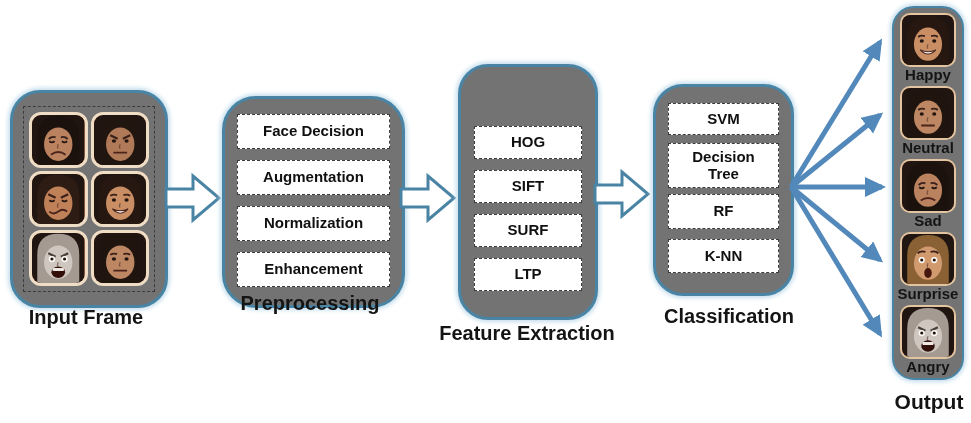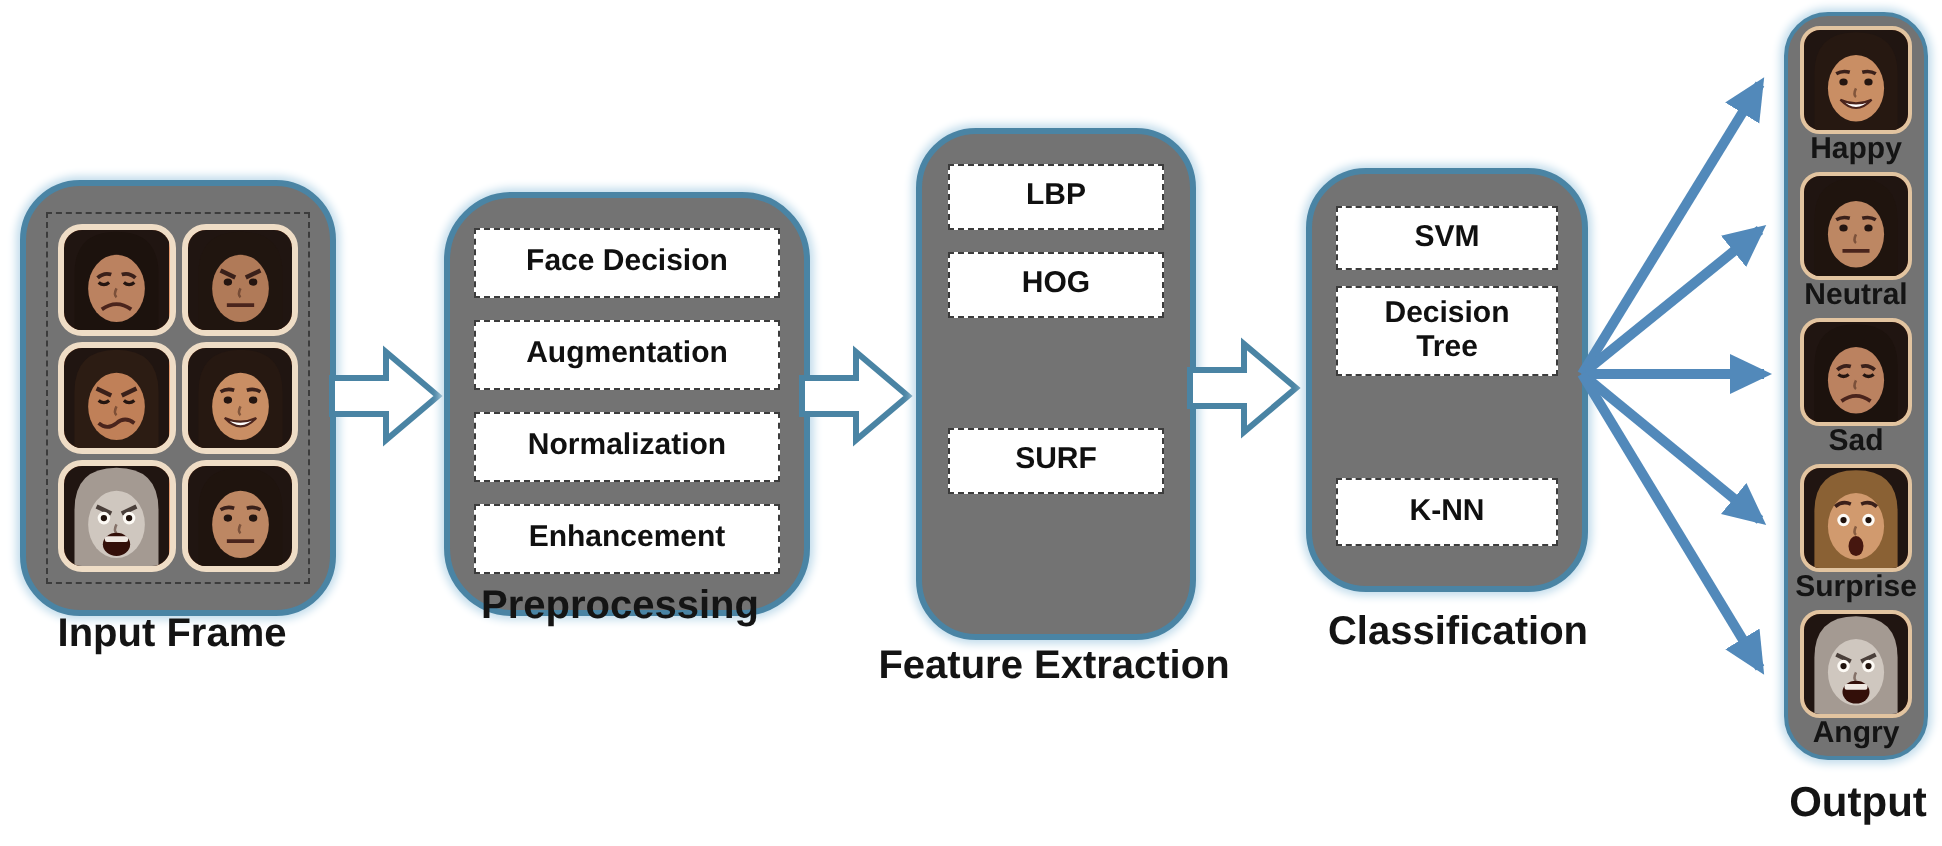--- a/index.html
+++ b/index.html
@@ -152,33 +152,35 @@
     <div class="dash-item" style="left:12px;right:12px;top:107px;height:33px;">Normalization</div>
     <div class="dash-item" style="left:12px;right:12px;top:153px;height:33px;">Enhancement</div>
   </div>
   <div class="stage-label" style="left:310px;top:292px;">Preprocessing</div>
 
   <svg class="flow-arrow" style="left:399px;top:172px;" width="58" height="52" viewBox="0 0 58 52">
     <polygon points="2,17 29,17 29,4 55,26 29,48 29,35 2,35" fill="#ffffff" stroke="#4a84a4" stroke-width="3"></polygon>
   </svg>
 
   <div class="stage-box" style="left:458px;top:64px;width:134px;height:250px;border-radius:30px;">
-    <div class="dash-item" style="left:13px;right:13px;top:15px;height:31px;">LBP</div>
     <div class="dash-item" style="left:13px;right:13px;top:59px;height:31px;">HOG</div>
+    <div class="dash-item" style="left:13px;right:13px;top:103px;height:31px;">SIFT</div>
     <div class="dash-item" style="left:13px;right:13px;top:147px;height:31px;">SURF</div>
+    <div class="dash-item" style="left:13px;right:13px;top:191px;height:31px;">LTP</div>
   </div>
   <div class="stage-label" style="left:527px;top:322px;text-align:center;">Feature Extraction</div>
 
   <svg class="flow-arrow" style="left:593px;top:168px;" width="58" height="52" viewBox="0 0 58 52">
     <polygon points="2,17 29,17 29,4 55,26 29,48 29,35 2,35" fill="#ffffff" stroke="#4a84a4" stroke-width="3"></polygon>
   </svg>
 
   <div class="stage-box" style="left:653px;top:84px;width:135px;height:206px;border-radius:30px;">
     <div class="dash-item two-line" style="left:12px;right:12px;top:56px;height:45px;box-sizing:border-box;">Decision Tree</div>
     <div class="dash-item" style="left:12px;right:12px;top:16px;height:30px;">SVM</div>
+    <div class="dash-item" style="left:12px;right:12px;top:107px;height:33px;">RF</div>
     <div class="dash-item" style="left:12px;right:12px;top:152px;height:32px;">K-NN</div>
   </div>
   <div class="stage-label" style="left:729px;top:305px;">Classification</div>
 
   <svg class="fan-overlay" viewBox="0 0 971 423">
     <defs>
       <marker id="ah" markerWidth="5" markerHeight="5" refX="3.4" refY="2" orient="auto" markerUnits="strokeWidth">
         <path d="M0,0 L4.2,2 L0,4 Z" fill="#5289ba"></path>
       </marker>
     </defs>

